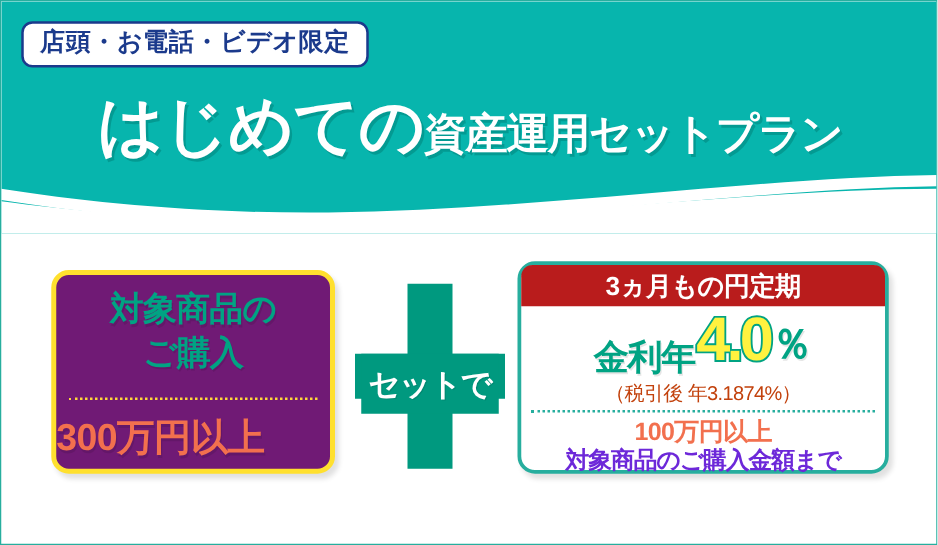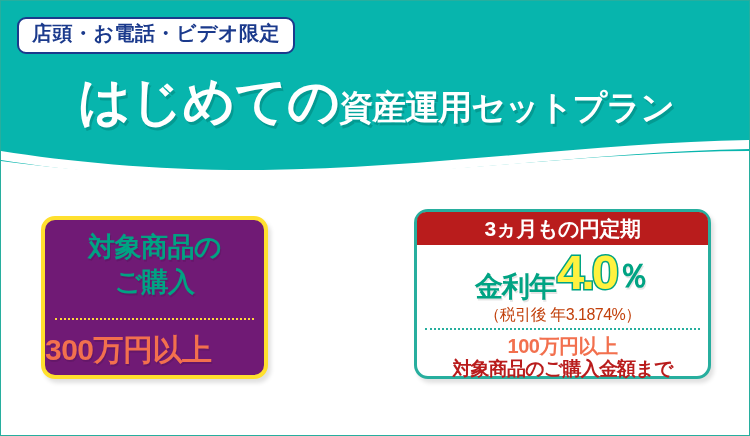--- a/index.html
+++ b/index.html
@@ -27,21 +27,20 @@
     background:#ffffff;
     border:2px solid #1b3a8c;
     border-radius:9px;
     padding:3px 13px 5px 13px;
     color:#1b3a8c;
     font-size:20px;
     font-weight:bold;
     letter-spacing:0.5px;
     line-height:1.25;
     white-space:nowrap;
-    font-family:Liberation Mono, monospace;
   }
   .headline{
     position:absolute;left:0;top:74px;width:750px;
     text-align:center;
     color:#ffffff;
     white-space:nowrap;
     text-shadow:2px 3px 0 rgba(0,122,112,.45);
     line-height:1;
   }
   .headline .hl-small{
@@ -165,21 +164,21 @@
   .cr-min{
     position:absolute;left:0;right:0;top:122px;
     text-align:center;
     color:#f2704e;
     font-size:20px;font-weight:bold;letter-spacing:-0.5px;
     line-height:1.22;
   }
   .cr-note{
     position:absolute;left:0;right:0;top:145px;
     text-align:center;
-    color:#b91c1c;
+    color:#6d28d9;
     font-size:19px;font-weight:bold;letter-spacing:-0.8px;
     line-height:1.22;
   }
 </style>
 </head>
 <body>
 
 <div class="banner">
 
   <div class="header">
@@ -203,20 +202,25 @@
 
     <div class="card-left">
       <div class="cl-top">
         <span>対象商品の</span><br>
         <span>ご購入</span>
       </div>
       <div class="cl-divider"></div>
       <div class="cl-amount">300万円以上</div>
     </div>
 
+    <div class="plus-wrap">
+      <div class="plus-v"></div>
+      <div class="plus-h"></div>
+      <div class="set-label">セットで</div>
+    </div>
 
     <div class="card-right">
       <div class="cr-head">3ヵ月もの円定期</div>
 
       <div class="cr-rate">
         <span class="lbl">金利年</span><span class="num">4.0</span><span class="pct">％</span>
       </div>
 
       <div class="cr-after">（税引後 年3.1874%）</div>
 

